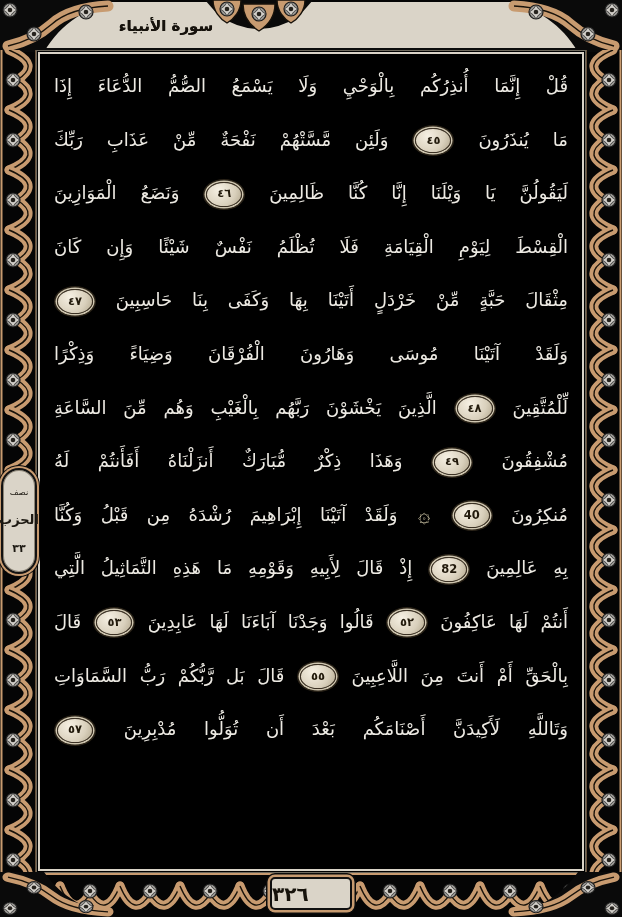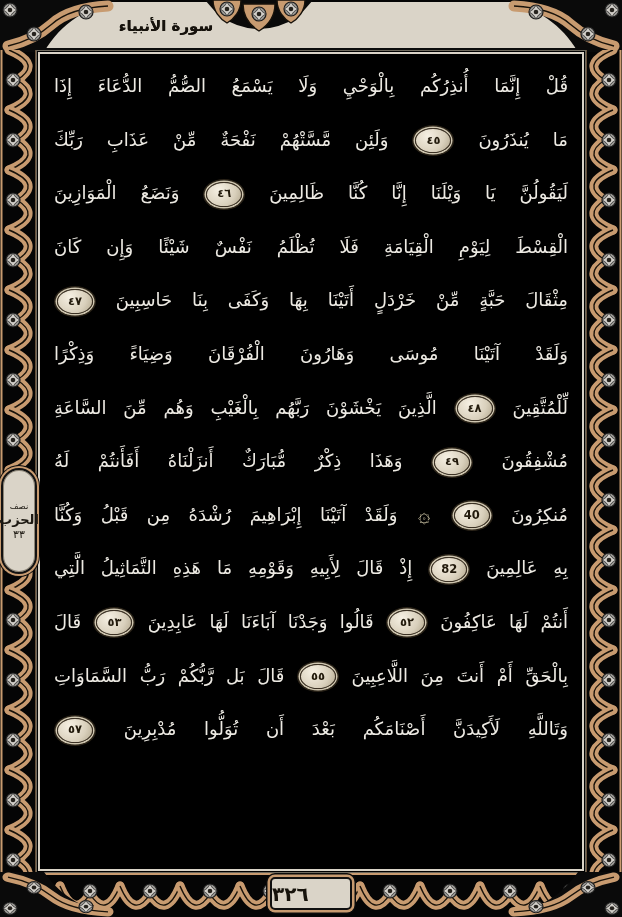--- a/index.html
+++ b/index.html
@@ -76,25 +76,25 @@
   }
   .rub{
     color:#d8cfae;font-size:21px;vertical-align:middle;margin:0 2px;
   }
   
   .hizb{
     position:absolute;left:1px;top:468px;width:36px;height:106px;z-index:6;
     background:var(--parchment);border:2px solid #121212;border-radius:18px;
     box-shadow:0 0 0 2px var(--tan),0 0 0 3px #0b0b0b, inset 0 0 0 1px #8d8576;
     display:flex;flex-direction:column;align-items:center;justify-content:center;
-    gap:1px;color:#1d1912;text-align:center;
+    gap:15px;color:#1d1912;text-align:center;
   }
   .hizb-top{font-size:8.5px;}
   .hizb-main{font-size:13px;font-weight:bold;}
-  .hizb-num{font-size:11px;font-weight:normal;}
+  .hizb-num{font-size:11px;font-weight:bold;}
   
   .pageno-box{
     position:absolute;left:50%;top:877px;transform:translateX(-50%);
     width:82px;height:33px;z-index:6;
     background:var(--parchment);border:2px solid #101010;border-radius:5px;
     box-shadow:0 0 0 2.5px var(--tan),0 0 0 4px #0c0c0c;
     display:flex;align-items:center;justify-content:flex-end;
   }
   .pageno{
     font-size:20px;font-weight:bold;letter-spacing:3px;color:#17130c;line-height:1;

